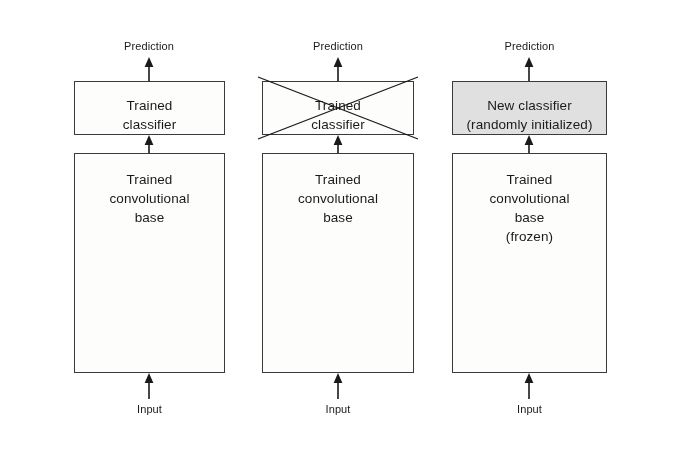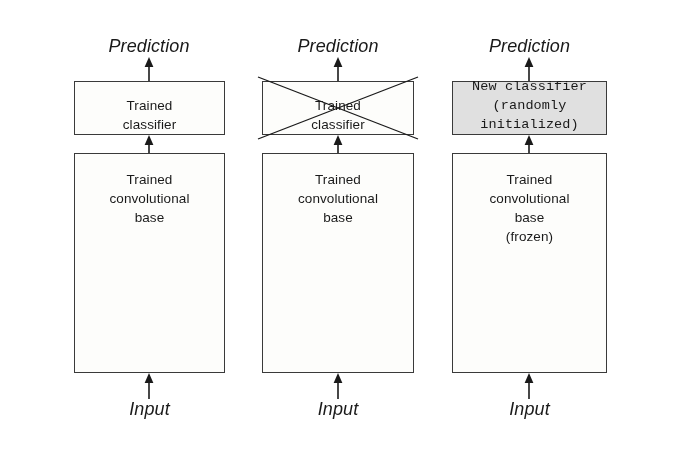--- a/index.html
+++ b/index.html
@@ -20,44 +20,42 @@
     box-sizing: border-box;
     border: 1.5px solid #3a3a3a;
     background: #fdfdfb;
     display: flex;
     align-items: flex-end;
     justify-content: center;
     text-align: center;
   }
   .node-box.filled {
     background: #e0e0e0;
-    font-family: Liberation Mono, monospace;
   }
   .box-label {
     font-size: 13.5px;
     line-height: 19px;
     color: #1a1a1a;
     white-space: pre-line;
     letter-spacing: 0.1px;
   }
   .base-box .box-label {
     position: absolute;
     top: 16px;
     left: 0;
     right: 0;
   }
   .caption {
     position: absolute;
-    font-size: 18px;
+    font-size: 11px;
     line-height: 17px;
     color: #1a1a1a;
     text-align: center;
     white-space: nowrap;
     letter-spacing: 0.1px;
-    font-style: italic;
   }
   .arrow-svg {
     position: absolute;
     overflow: visible;
   }
   .cross-svg {
     position: absolute;
     overflow: visible;
     pointer-events: none;
   }

